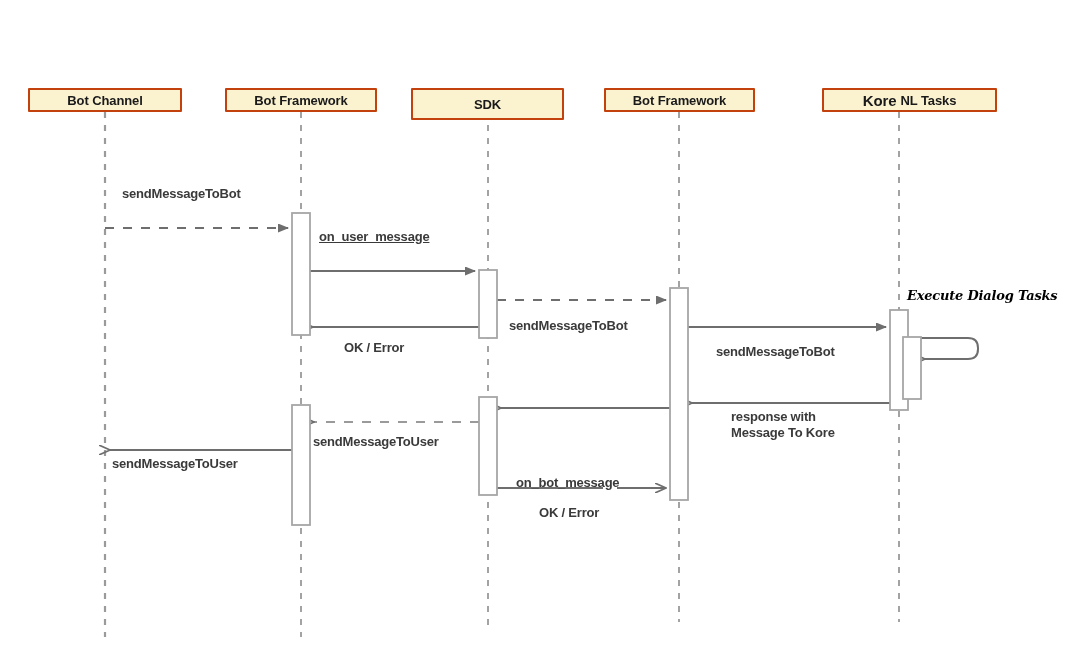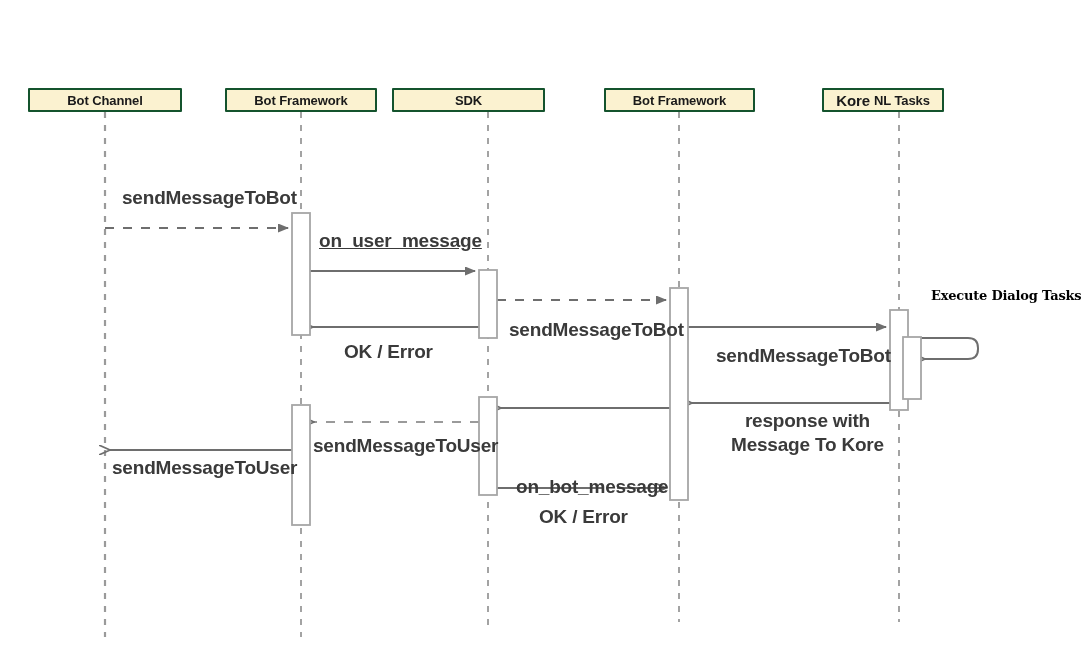--- a/index.html
+++ b/index.html
@@ -22,47 +22,47 @@
     position: absolute;
     left: 0;
     top: 0;
     width: 1085px;
     height: 662px;
   }
   .actor-box {
     position: absolute;
     box-sizing: border-box;
     background: #fbf2d0;
-    border: 2px solid #14532d;
+    border: 2px solid #c2410c;
     border-radius: 1px;
     display: flex;
     align-items: center;
     justify-content: center;
     white-space: nowrap;
     color: #1a1a1a;
     font-weight: bold;
     font-size: 13px;
     letter-spacing: -0.1px;
   }
   .actor-box .kore-strong {
     font-size: 15px;
     font-weight: bold;
     margin-right: 4px;
   }
   .msg-label {
     position: absolute;
     color: #3a3a3a;
     font-weight: bold;
-    font-size: 19px;
+    font-size: 13px;
     white-space: nowrap;
     letter-spacing: -0.2px;
     line-height: 1.25;
   }
   .msg-label.center {
-    text-align: center;
+    text-align: left;
   }
   .note-label {
     position: absolute;
     color: #000000;
     font-weight: bold;
     font-size: 13px;
     white-space: nowrap;
     font-family: "DejaVu Serif", serif;
     letter-spacing: -0.2px;
   }
@@ -131,44 +131,44 @@
   </svg>
 
   <div class="actor-box" style="left:28px; top:88px; width:154px; height:24px;">
     <span>Bot Channel</span>
   </div>
 
   <div class="actor-box" style="left:225px; top:88px; width:152px; height:24px;">
     <span>Bot Framework</span>
   </div>
 
-  <div class="actor-box" style="left:392px; top:88px; width:153px; height:24px;">
+  <div class="actor-box" style="left:411px; top:88px; width:153px; height:32px;">
     <span>SDK</span>
   </div>
 
   <div class="actor-box" style="left:604px; top:88px; width:151px; height:24px;">
     <span>Bot Framework</span>
   </div>
 
-  <div class="actor-box" style="left:822px; top:88px; width:122px; height:24px;">
+  <div class="actor-box" style="left:822px; top:88px; width:175px; height:24px;">
     <span class="kore-strong">Kore</span>
     <span>NL Tasks</span>
   </div>
 
   <div class="msg-label" style="left:122px; top:186px;">sendMessageToBot</div>
 
   <div class="msg-label" style="left:319px; top:229px;text-decoration:underline;">on_user_message</div>
 
   <div class="msg-label" style="left:344px; top:340px;">OK / Error</div>
 
   <div class="msg-label" style="left:509px; top:318px;">sendMessageToBot</div>
 
   <div class="msg-label" style="left:716px; top:344px;">sendMessageToBot</div>
 
-  <div class="note-label" style="left:931px; top:288px;">Execute Dialog Tasks</div>
+  <div class="note-label" style="left:907px; top:288px;font-style:italic;">Execute Dialog Tasks</div>
 
   <div class="msg-label center" style="left:731px; top:409px;">
     <div>response with</div>
     <div>Message To Kore</div>
   </div>
 
   <div class="msg-label" style="left:516px; top:427px;margin-top:48px;">on_bot_message</div>
 
   <div class="msg-label" style="left:313px; top:434px;">sendMessageToUser</div>
 

